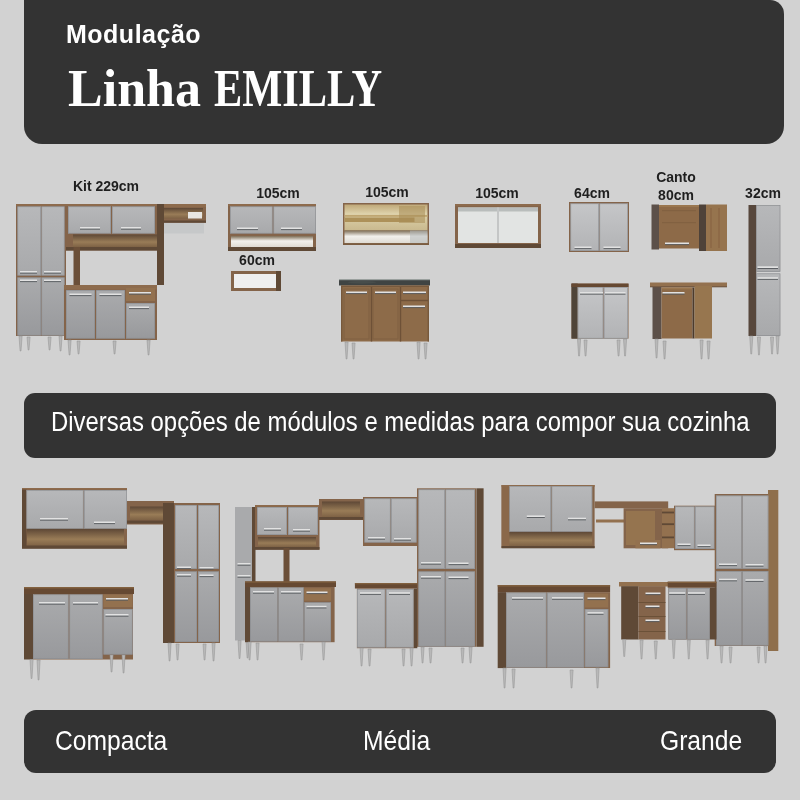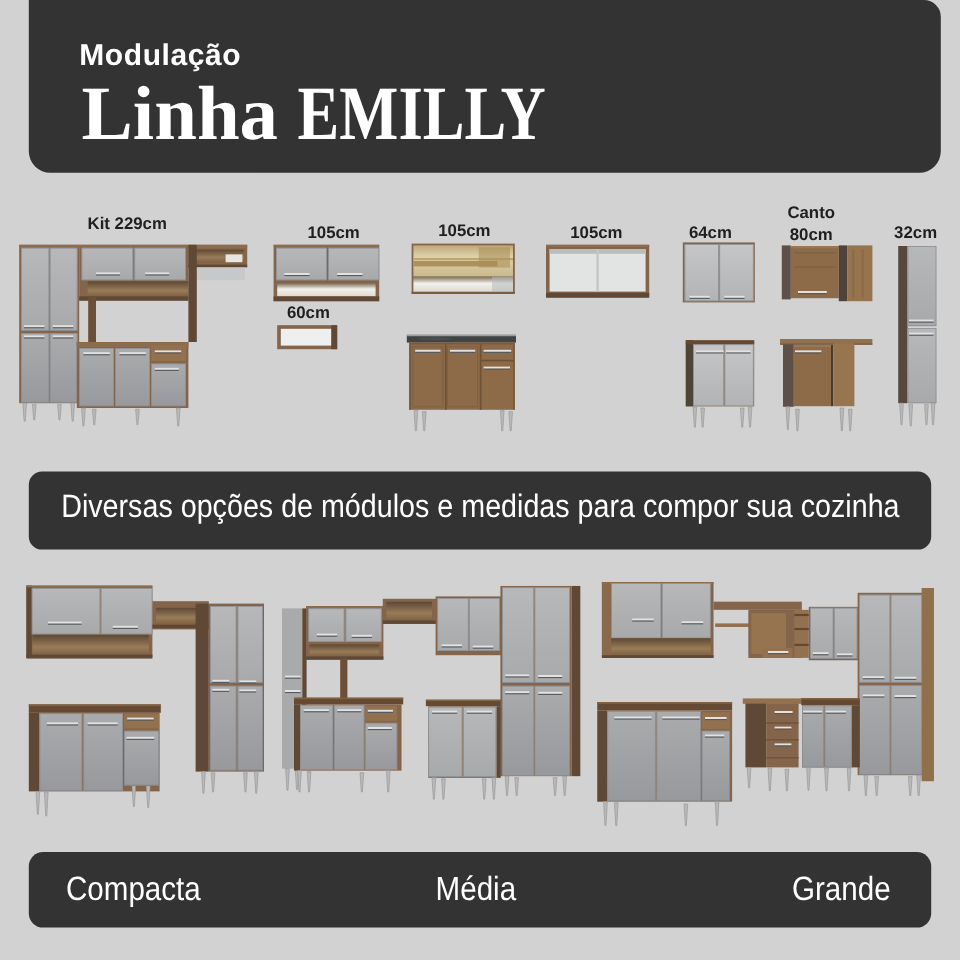--- a/index.html
+++ b/index.html
@@ -6,23 +6,23 @@
 font-family:"Liberation Sans",sans-serif;overflow:hidden;position:relative}
 .abs{position:absolute}
 </style>
 </head>
 <body>
 
 <div class="abs" style="left:0;top:0;width:800px;height:800px;background:#d2d2d2"></div>
 
 <div class="abs" style="left:24px;top:0;width:760px;height:144px;background:#333333;border-radius:0 14px 18px 18px"></div>
 
-<div class="abs" style="left:66px;top:32px;color:#fff;font-size:25px;font-weight:bold;letter-spacing:0.5px">Modulação</div>
-
-<div class="abs" style="left:68px;top:63px;color:#fff;font-family:'Liberation Serif',serif;font-size:64px;font-weight:bold;line-height:1">Linha <span style="display:inline-block;transform:scaleX(0.815);transform-origin:0 0">EMILLY</span></div>
+<div class="abs" style="left:66px;top:20px;color:#fff;font-size:25px;font-weight:bold;letter-spacing:0.5px">Modulação</div>
+
+<div class="abs" style="left:68px;top:63px;color:#fff;font-family:'Liberation Serif',serif;font-size:52px;font-weight:bold;line-height:1">Linha <span style="display:inline-block;transform:scaleX(0.815);transform-origin:0 0">EMILLY</span></div>
 
 <svg width="800" height="800" viewBox="0 0 800 800" style="position:absolute;top:0;left:0">
 <defs>
 <linearGradient id="doorg" x1="0" y1="0" x2="0" y2="1">
 <stop offset="0" stop-color="#aaabad"></stop>
         <stop offset="1" stop-color="#98999c"></stop>
 </linearGradient>
 <linearGradient id="doorg2" x1="0" y1="0" x2="0" y2="1">
 <stop offset="0" stop-color="#b7b8ba"></stop>
         <stop offset="1" stop-color="#a8a9ab"></stop>

